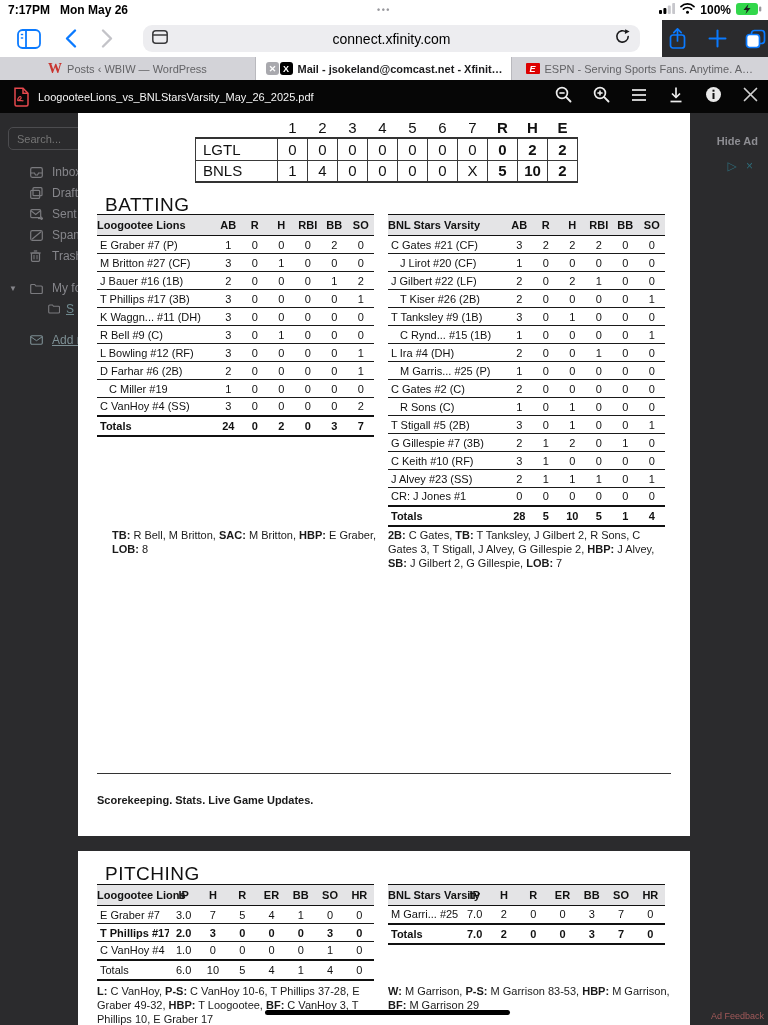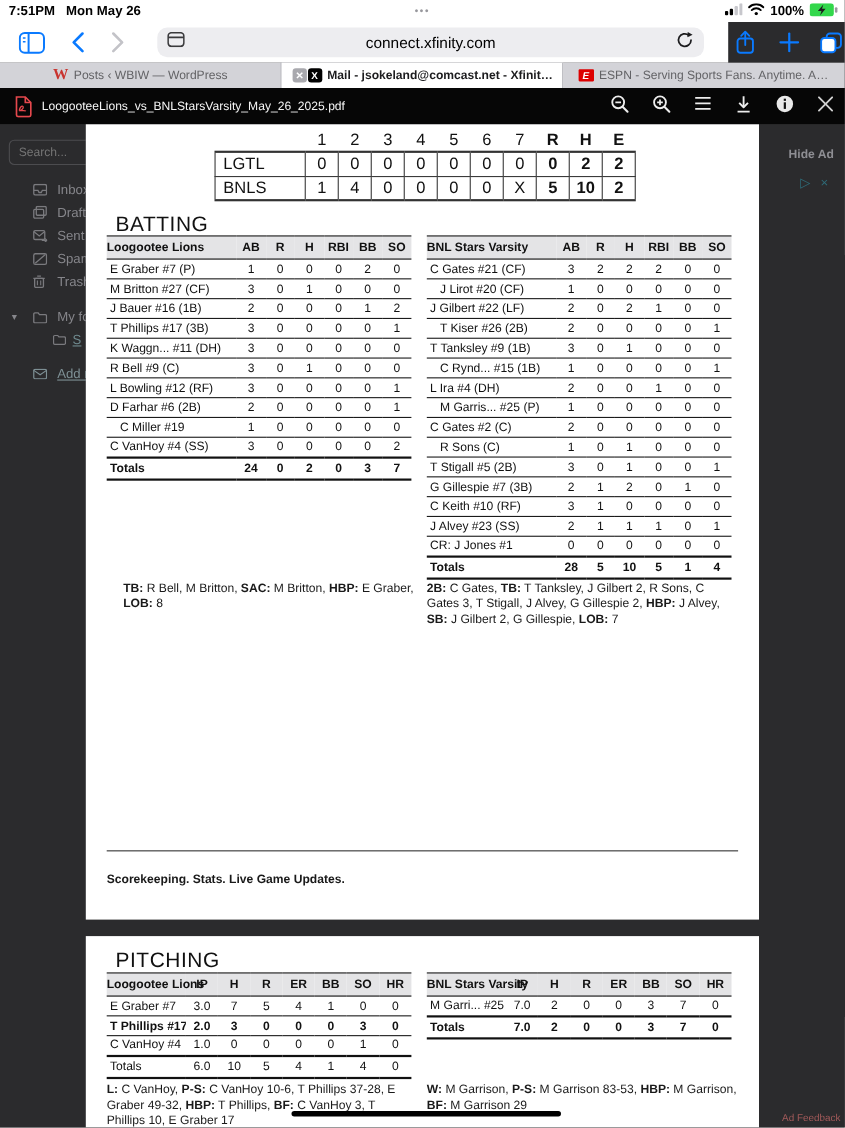--- a/index.html
+++ b/index.html
@@ -115,21 +115,21 @@
   .home-indicator { position:absolute; left:265px; top:1010px; width:245px; height:5px;
     background:#000; border-radius:3px; }
 </style>
 </head>
 <body>
 
 <div class="screen">
 
   <div class="status-bar">
     <div class="sb-left">
-      <span>7:51PM</span>
+      <span>7:17PM</span>
       <span>Mon May 26</span>
     </div>
     <div class="sb-center">•••</div>
     <div class="sb-right">
       <span>
         <svg width="16" height="11">
             <rect x="0" y="7" width="3" height="4" rx="1" fill="#000"></rect>
             <rect x="4.4" y="5" width="3" height="6" rx="1" fill="#000"></rect>
             <rect x="8.8" y="2.5" width="3" height="8.5" rx="1" fill="#c7c7cc"></rect>
             <rect x="13.2" y="0" width="3" height="11" rx="1" fill="#c7c7cc"></rect>
@@ -795,19 +795,19 @@
               <td>2</td>
               <td>0</td>
               <td>0</td>
               <td>3</td>
               <td>7</td>
               <td>0</td>
             </tr>
           </tbody>
         </table>
 
-      <div class="note" style="left:19px; top:133px;"><b>L:</b><span> C VanHoy, </span><b>P-S:</b><span> C VanHoy 10-6, T Phillips 37-28, E Graber 49-32, </span><b>HBP:</b><span> T Phillips, </span><b>BF:</b><span> C VanHoy 3, T Phillips 10, E Graber 17</span></div>
+      <div class="note" style="left:19px; top:133px;"><b>L:</b><span> C VanHoy, </span><b>P-S:</b><span> C VanHoy 10-6, T Phillips 37-28, E Graber 49-32, </span><b>HBP:</b><span> T Loogootee, </span><b>BF:</b><span> C VanHoy 3, T Phillips 10, E Graber 17</span></div>
       <div class="note" style="left:310px; top:133px;"><b>W:</b><span> M Garrison, </span><b>P-S:</b><span> M Garrison 83-53, </span><b>HBP:</b><span> M Garrison, </span><b>BF:</b><span> M Garrison 29</span></div>
     </div>
   </div>
 
   <div class="home-indicator"></div>
 </div>
 
 </body></html>

